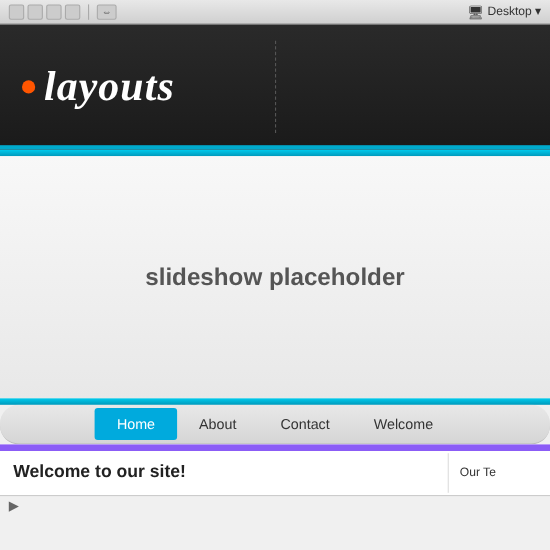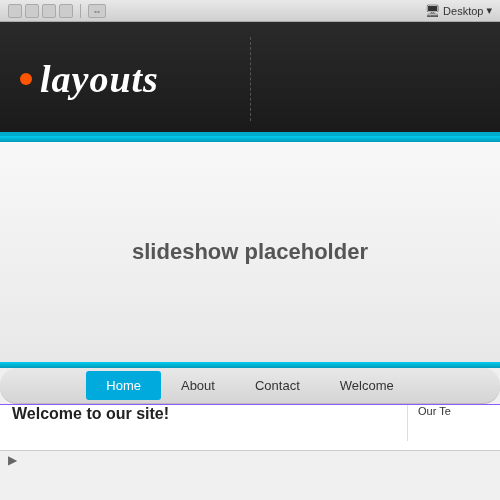--- a/index.html
+++ b/index.html
@@ -181,22 +181,23 @@
       background: #00aadd;
       color: white;
       border-radius: 3px;
     }
 
     
     .footer-content {
       height: 46px;
       background: white;
       display: flex;
+      align-items: center;
       padding: 0 12px;
-      border-top: 1px solid #8b5cf6;
+      border-top: 6px solid #8b5cf6;
     }
 
     .footer-left {
       font-size: 16px;
       font-weight: bold;
       color: #222;
       flex: 1;
     }
 
     .footer-divider {

